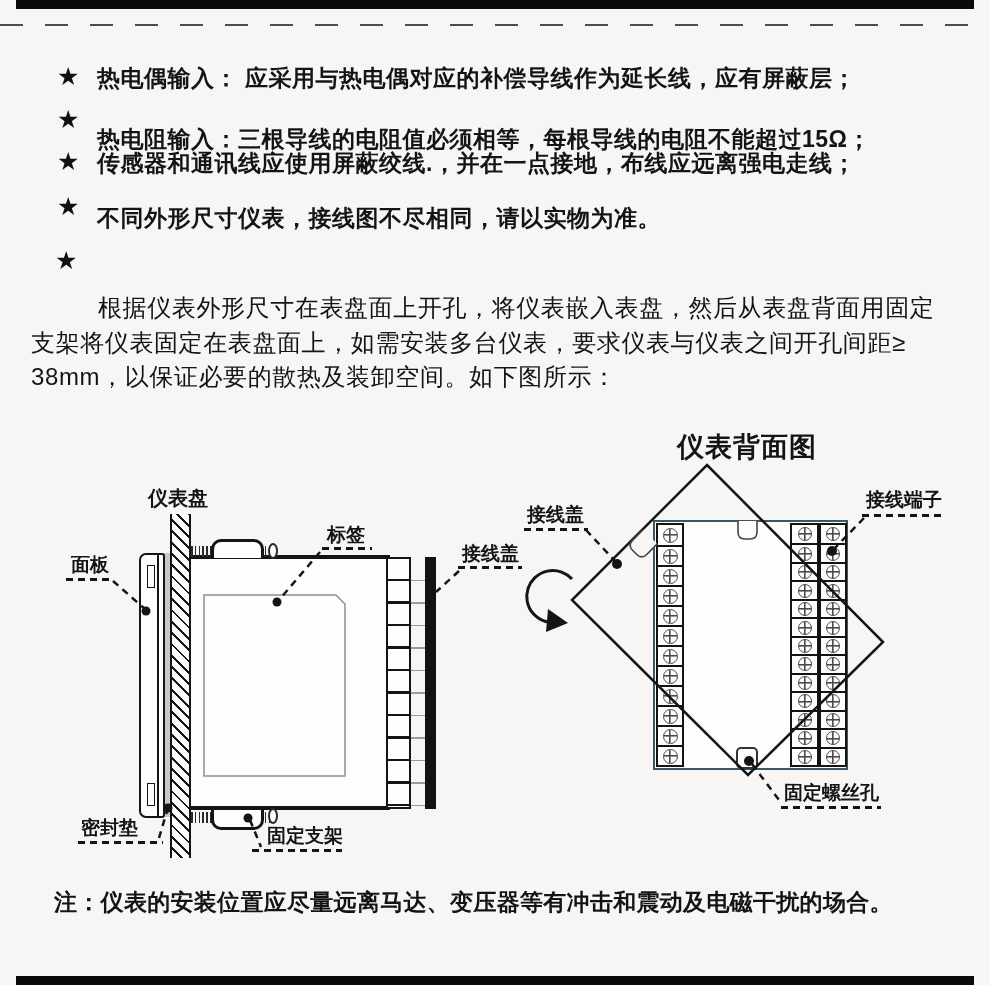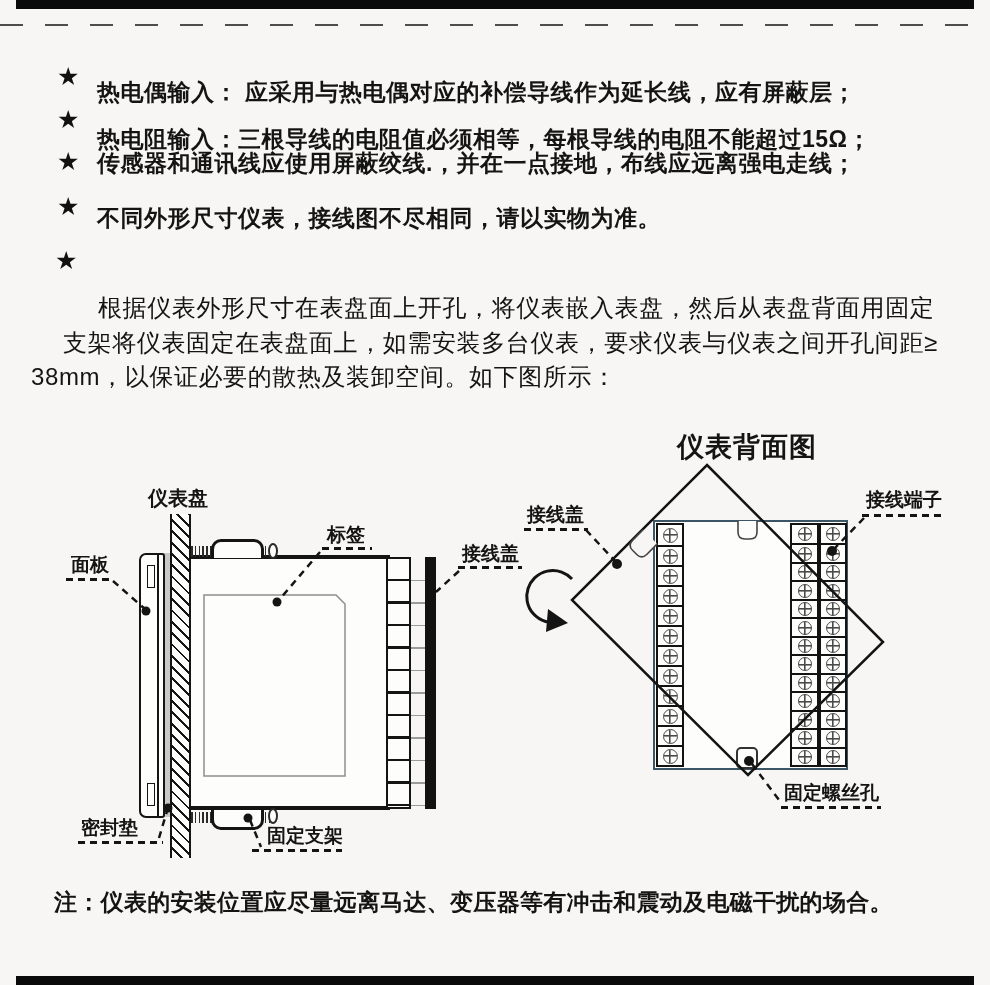--- a/index.html
+++ b/index.html
@@ -58,32 +58,32 @@
 </style>
 </head>
 <body>
 
 <div class="page">
 
   <div class="crop-bar" style="top:0;"></div>
   <div class="dashed-rule"></div>
 
   <span class="star" style="left:57px;top:64px;">★</span>
-  <span class="btxt" style="left:97px;top:66px;margin-top:14px;">热电偶输入： 应采用与热电偶对应的补偿导线作为延长线，应有屏蔽层；</span>
+  <span class="btxt" style="left:97px;top:66px;">热电偶输入： 应采用与热电偶对应的补偿导线作为延长线，应有屏蔽层；</span>
   <span class="star" style="left:57px;top:107px;">★</span>
   <span class="btxt" style="left:97px;top:127px;text-align:right;">热电阻输入：三根导线的电阻值必须相等，每根导线的电阻不能超过15Ω；</span>
   <span class="star" style="left:57px;top:149px;">★</span>
   <span class="btxt" style="left:97px;top:151px;">传感器和通讯线应使用屏蔽绞线.，并在一点接地，布线应远离强电走线；</span>
   <span class="star" style="left:57px;top:194px;">★</span>
   <span class="btxt" style="left:97px;top:208px;font-family:Liberation Mono, monospace;">不同外形尺寸仪表，接线图不尽相同，请以实物为准。</span>
 
   <span class="star" style="left:55px;top:248px;">★</span>
 
   <span class="ptxt" style="left:98px;top:295px;">根据仪表外形尺寸在表盘面上开孔，将仪表嵌入表盘，然后从表盘背面用固定</span>
-  <span class="ptxt" style="left:31px;top:330px;margin-left:32px;">支架将仪表固定在表盘面上，如需安装多台仪表，要求仪表与仪表之间开孔间距≥</span>
+  <span class="ptxt" style="left:31px;top:330px;">支架将仪表固定在表盘面上，如需安装多台仪表，要求仪表与仪表之间开孔间距≥</span>
   <span class="ptxt" style="left:31px;top:364px;">38mm，以保证必要的散热及装卸空间。如下图所示：</span>
 
   <div class="fig-title" style="left:652px;top:429px;">仪表背面图</div>
 
   <div class="gasket" style="left:163px;top:553px;width:8px;height:264px;"></div>
   <div class="wall" style="left:170px;top:514px;width:21px;height:344px;"></div>
   <div class="fpanel" style="left:139px;top:553px;width:26px;height:265px;">
     <span class="vline"></span>
     <span class="clip" style="top:10px;"></span>
     <span class="clip" style="bottom:10px;"></span>

